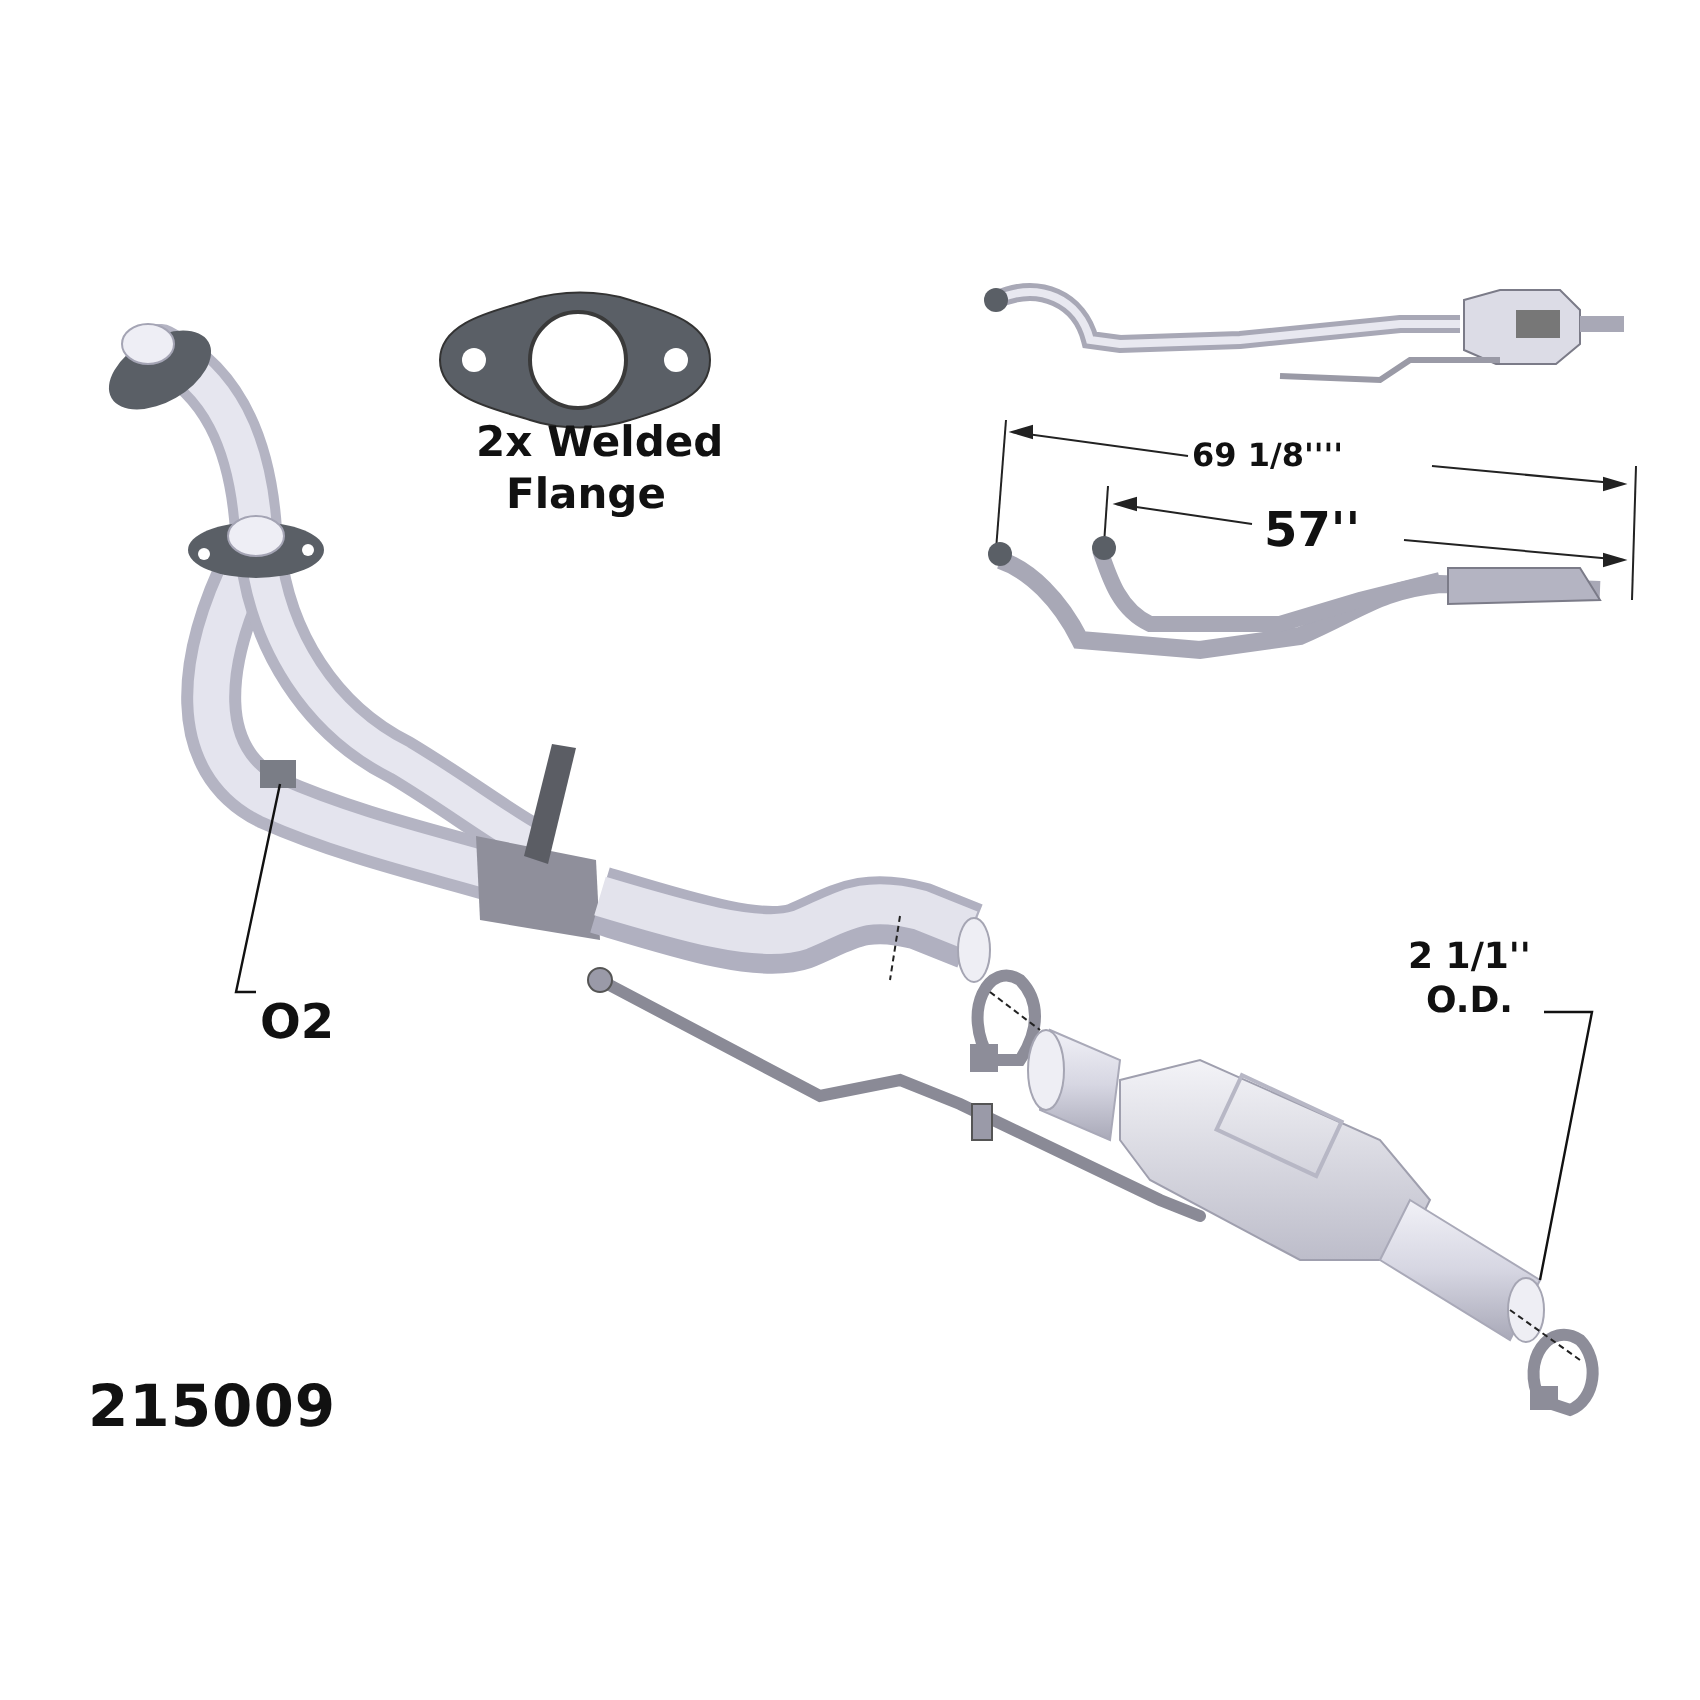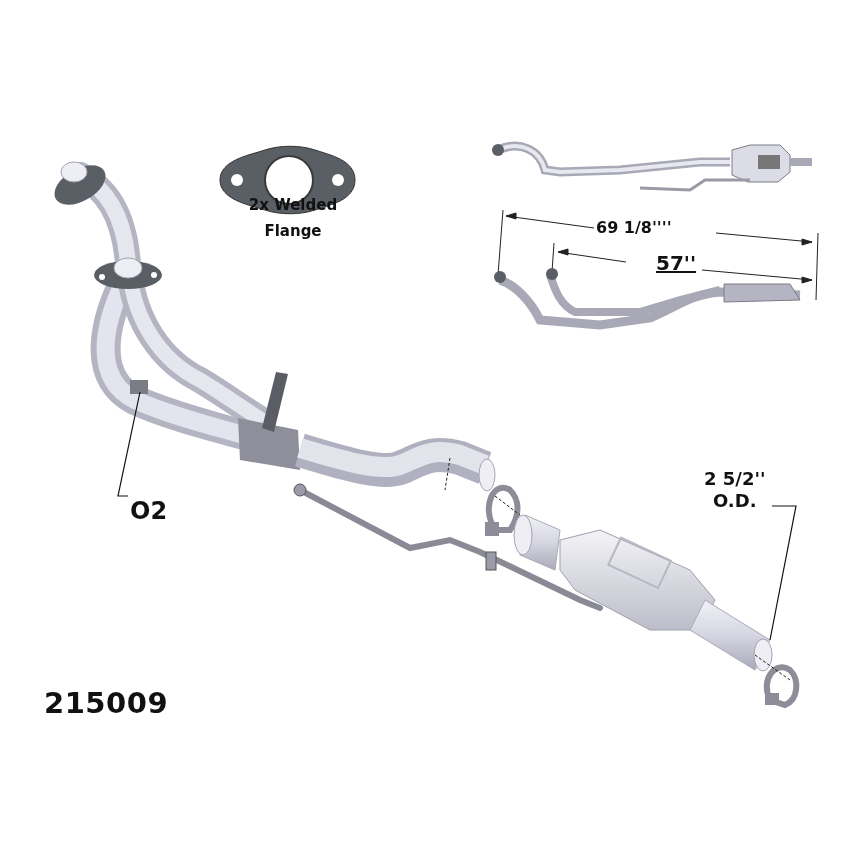--- a/index.html
+++ b/index.html
@@ -1,20 +1,20 @@
 <!DOCTYPE html>
 <html><head>
 <meta charset="utf-8">
 <style>
   html, body { margin:0; padding:0; background:#ffffff; }
   body { width:850px; height:850px; position:relative; overflow:hidden; font-family:"DejaVu Sans", "Liberation Sans", sans-serif; }
   .label { position:absolute; color:#111; font-weight:bold; white-space:nowrap; }
-  .flange-label { left:262px; top:192px; width:110px; text-align:center; font-size:15px; line-height:26px; transform:translateX(-24px); }
+  .flange-label { left:262px; top:208px; width:110px; text-align:center; font-size:21px; line-height:26px; transform:translateX(-24px); }
   .dim-69 { left:596px; top:218px; font-size:16px; }
-  .dim-57 { left:656px; top:251px; font-size:20px;text-decoration:underline; }
+  .dim-57 { left:632px; top:251px; font-size:24px; }
   .od-label { left:704px; top:468px; font-size:18px; line-height:22px; text-align:center; }
   .o2-label { left:130px; top:497px; font-size:24px; }
   .part-number { left:44px; top:686px; font-size:29px; letter-spacing:0.5px; }
   svg.art { position:absolute; left:0; top:0; }
 </style>
 </head>
 <body>
 
 <svg class="art" width="850" height="850" viewBox="0 0 850 850">
   <defs>
@@ -136,19 +136,19 @@
 
 <div class="label flange-label">
   <div>2x Welded</div>
   <div>Flange</div>
 </div>
 
 <div class="label dim-69">69 1/8''''</div>
 <div class="label dim-57">57''</div>
 
 <div class="label od-label">
-  <div>2 5/2''</div>
+  <div>2 1/1''</div>
   <div>O.D.</div>
 </div>
 
 <div class="label o2-label">O2</div>
 
 <div class="label part-number">215009</div>
 
 </body></html>

